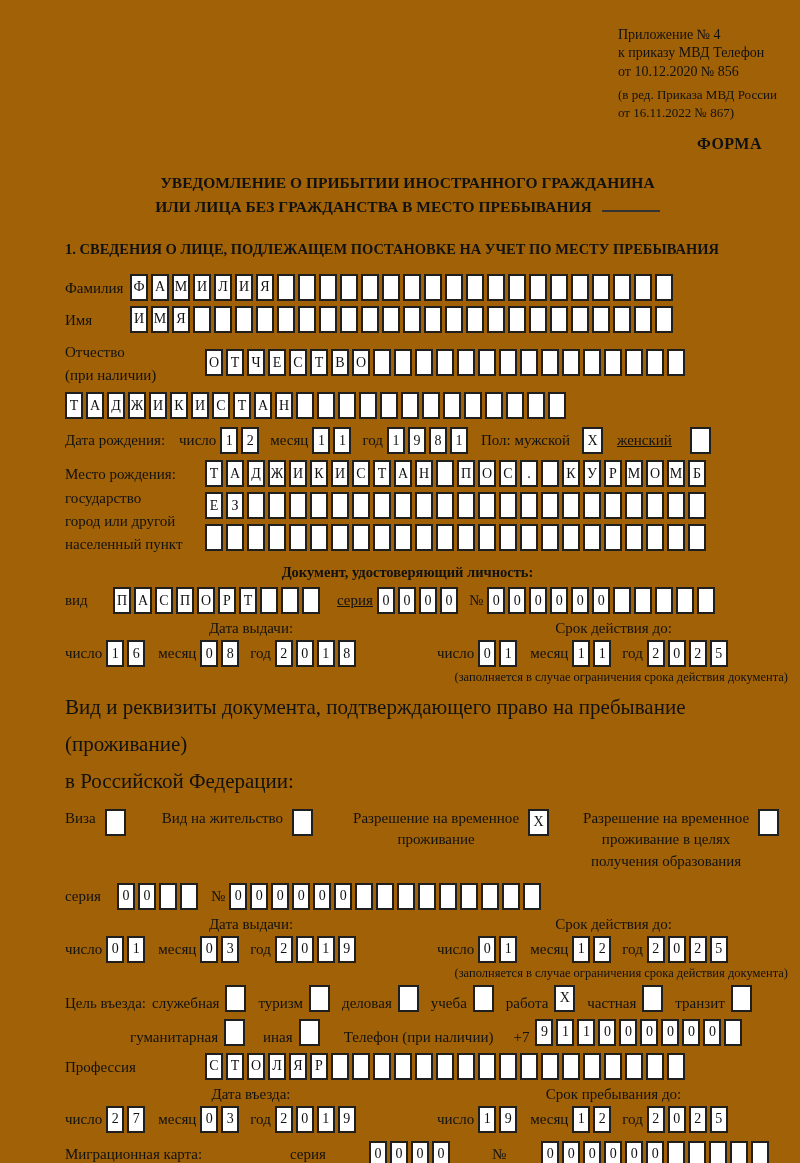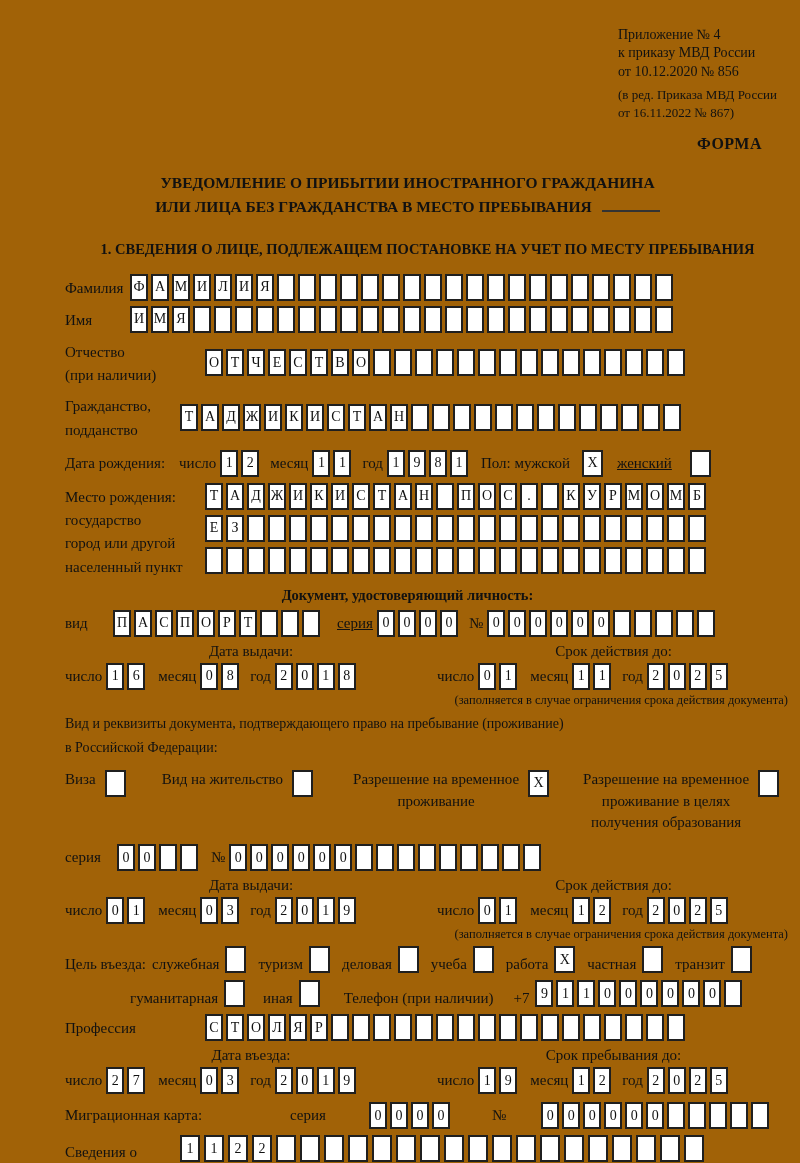--- a/index.html
+++ b/index.html
@@ -7,21 +7,21 @@
   .page {
     width:800px; height:1163px; margin:0 auto; background:#a16207;
     font-family:"Liberation Serif","DejaVu Serif",serif; color:#111;
     padding:26px 10px 10px 65px; overflow:hidden; position:relative;
   }
   .top-note { margin-left:553px; font-size:14px; line-height:1.32; }
   .top-note .amend { margin-top:5px; font-size:13px; line-height:1.32; }
   .forma { text-align:right; padding-right:28px; font-weight:bold; font-size:16px; margin-top:14px; letter-spacing:.5px; }
   .title { text-align:center; font-weight:bold; font-size:15.5px; line-height:1.55; margin-top:18px; margin-right:40px; }
   .blank-line { display:inline-block; width:58px; border-bottom:2px solid #333; height:12px; margin-left:10px; }
-  .sec1 { font-weight:bold; font-size:14.5px; margin-top:22px; margin-bottom:16px;text-align:center; }
+  .sec1 { font-weight:bold; font-size:14.5px; margin-top:22px; margin-bottom:16px; }
   .row { display:flex; align-items:center; margin-bottom:5px; }
   .lbl { font-size:15px; line-height:1.55; padding-top:3px; flex:none; }
   .w65 { width:65px; } .w115 { width:115px; } .w140 { width:140px; }
   .cells { display:flex; flex:none; }
   .cell {
     width:18px; height:27px; border:2px solid #1f1f1f; margin-right:3px;
     display:flex; align-items:center; justify-content:center;
     font-size:14px; flex:none; background:#fff;
   }
   .cells.wide .cell { width:20px; margin-right:4px; }
@@ -31,38 +31,38 @@
   }
   .dgrow { display:flex; align-items:center; }
   .dgrow .dlbl { font-size:15px; margin-right:4px; }
   .gap8 { margin-left:8px; } .gap14 { margin-left:14px;text-decoration:underline; } .gap10 { margin-left:10px; }
   .cols { display:flex; margin-top:6px; }
   .colL { width:372px; flex:none; }
   .colR { flex:1; }
   .chead { text-align:center; font-size:15px; margin-bottom:3px; }
   .note { text-align:right; font-size:12.5px; margin-top:3px; margin-bottom:4px; padding-right:2px; }
   .stack > div { margin-bottom:5px; }
-  .intro { font-size:14px; line-height:1.75; margin-top:4px; }
+  .intro { font-size:21px; line-height:1.75; margin-top:4px; }
   .optrow { display:flex; align-items:flex-start; margin:8px 0 10px 0;gap:16px; }
   .opt { display:flex; align-items:flex-start; }
   .opt .olabel { font-size:15px; line-height:1.45; text-align:center; }
   .opt .cbox { margin-left:9px; margin-top:1px; }
   .purpose-row { display:flex; align-items:flex-end; margin-bottom:7px; }
   .purpose-row .plbl { font-size:15px; margin-right:6px; }
   .purpose-row .cbox { margin-right:12px; }
   .doc-heading { text-align:center; font-weight:bold; font-size:14.5px; margin:8px 0 6px 0; margin-right:40px; }
 </style>
 </head>
 <body>
 
 <div class="page">
 
   <div class="top-note">
     <div>Приложение № 4</div>
-    <div>к приказу МВД России</div>
+    <div>к приказу МВД Телефон</div>
     <div>от 10.12.2020 № 856</div>
     <div class="amend">
       <div>(в ред. Приказа МВД России</div>
       <div>от 16.11.2022 № 867)</div>
     </div>
   </div>
 
   <div class="forma">ФОРМА</div>
 
   <div class="title">
@@ -164,24 +164,20 @@
         <span class="cell"></span>
         <span class="cell"></span>
         <span class="cell"></span>
         <span class="cell"></span>
         <span class="cell"></span>
         <span class="cell"></span>
       </div>
   </div>
 
   <div class="row">
-    <div class="lbl w115">
-      <div>Гражданство,</div>
-      <div>подданство</div>
-    </div>
     <div class="cells">
         <span class="cell">Т</span>
         <span class="cell">А</span>
         <span class="cell">Д</span>
         <span class="cell">Ж</span>
         <span class="cell">И</span>
         <span class="cell">К</span>
         <span class="cell">И</span>
         <span class="cell">С</span>
         <span class="cell">Т</span>

